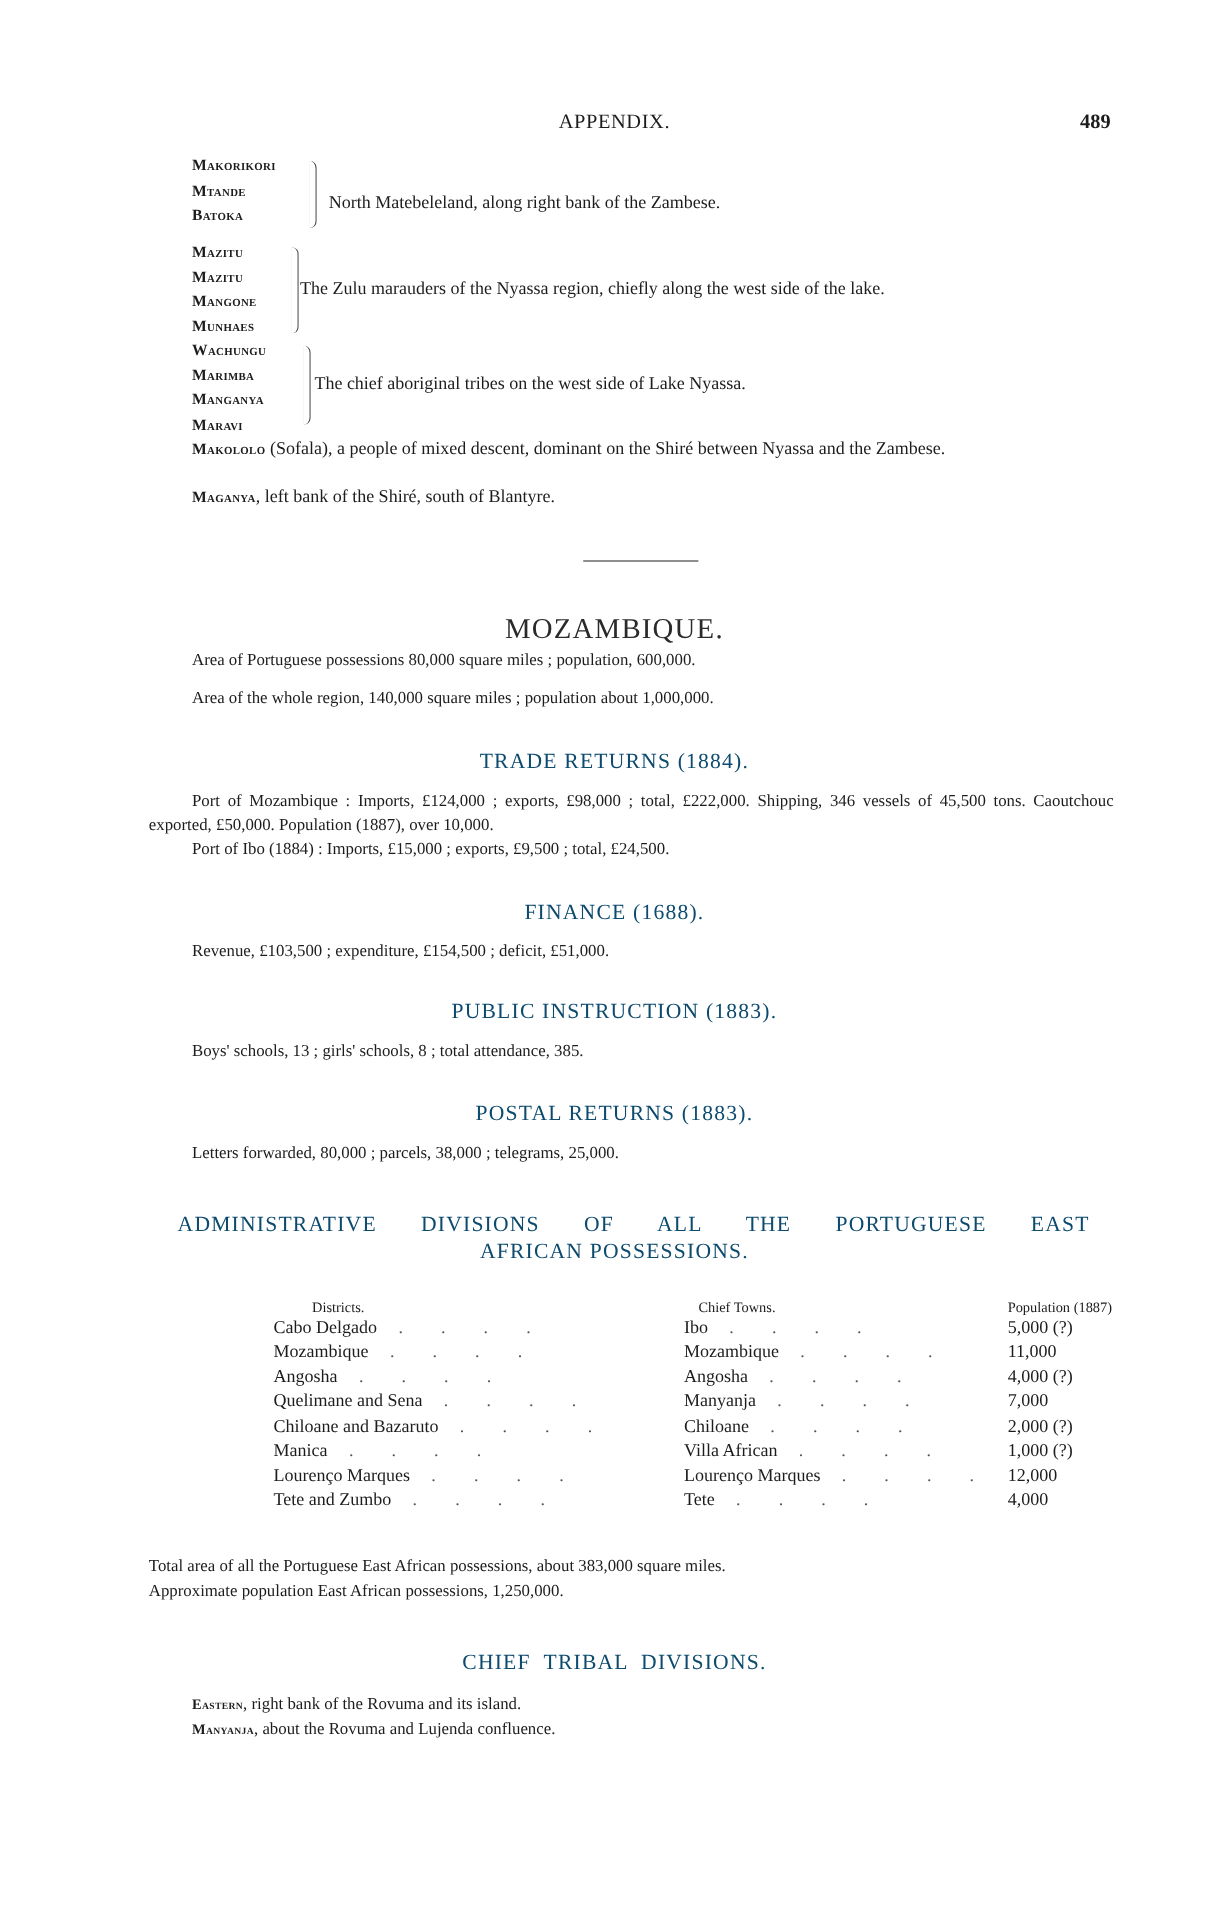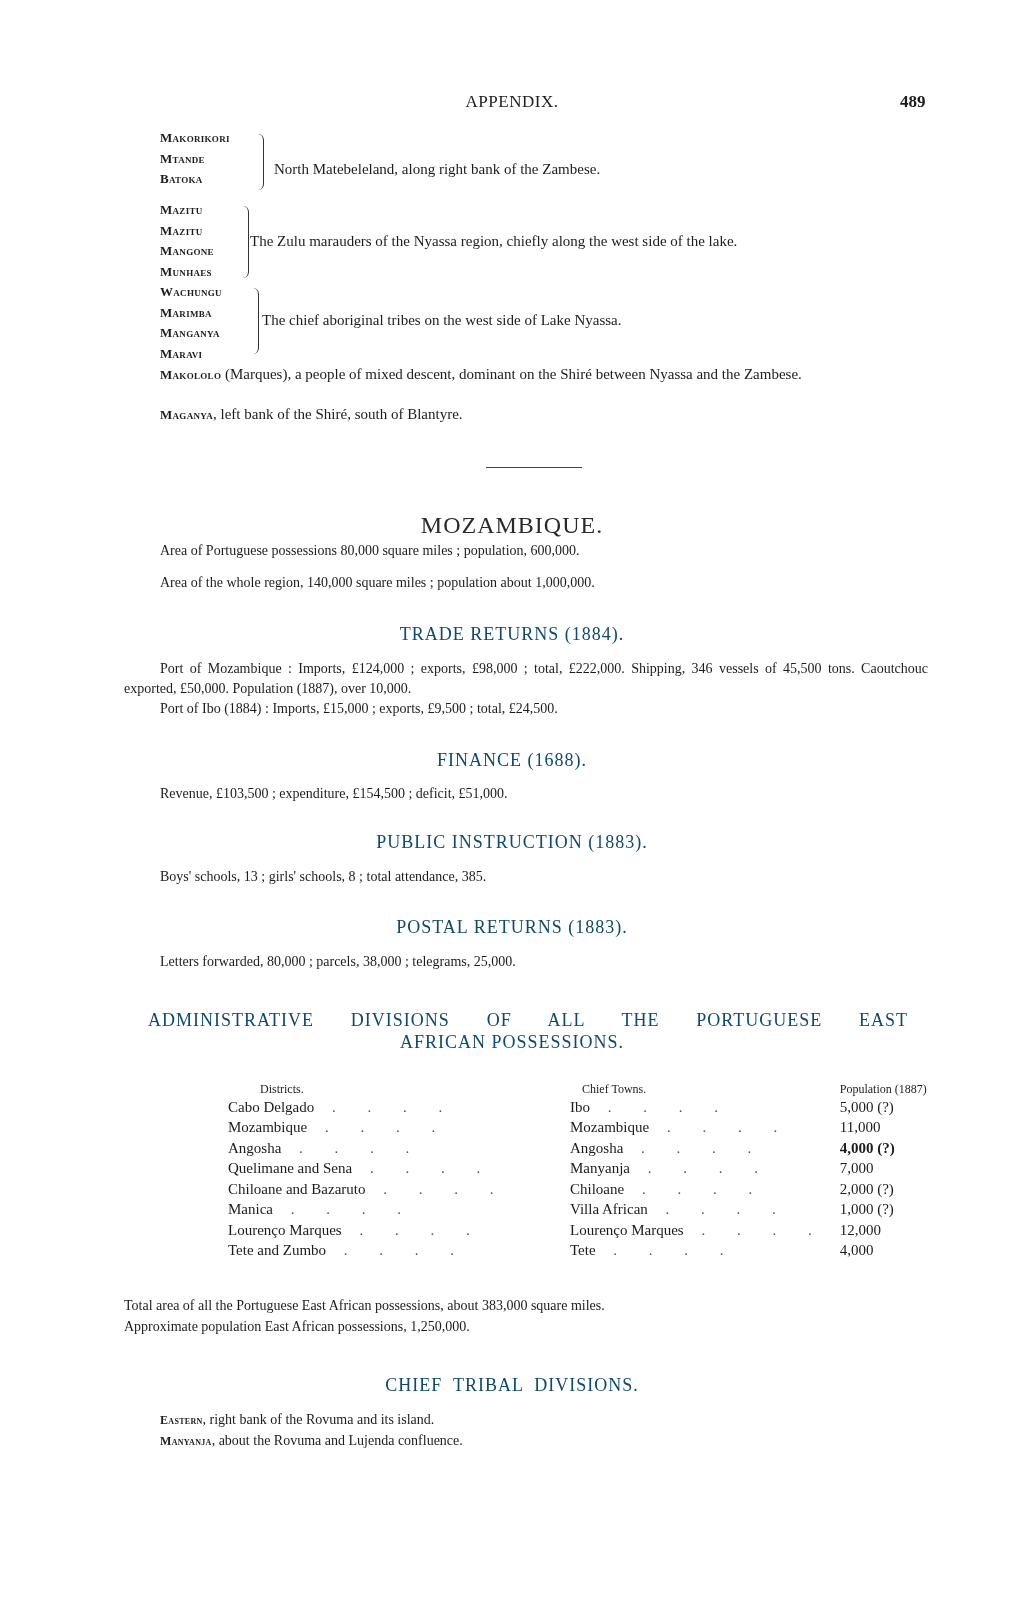--- a/index.html
+++ b/index.html
@@ -48,21 +48,21 @@
 <div class="abs tribe" style="top:282px;">
   <div class="sc">Wachungu</div>
   <div class="sc">Marimba</div>
   <div class="sc">Manganya</div>
   <div class="sc">Maravi</div>
 </div>
 <div class="abs brace" style="top:288px;left:253px;height:66px;"></div>
 <div class="abs tribe-desc" style="top:312px;left:262px;">The chief aboriginal tribes on the west side of Lake Nyassa.</div>
 
 <div class="abs para" style="top:364px;left:124px;width:800px;text-indent:36px;text-align:justify;">
-  <span class="sc" style="font-size:13px;">Makololo</span><span> (Marques), a people of mixed descent, dominant on the Shiré between Nyassa and the Zambese.</span>
+  <span class="sc" style="font-size:13px;">Makololo</span><span> (Sofala), a people of mixed descent, dominant on the Shiré between Nyassa and the Zambese.</span>
 </div>
 <div class="abs para" style="top:404px;left:160px;width:760px;">
   <span class="sc" style="font-size:13px;">Maganya</span><span>, left bank of the Shiré, south of Blantyre.</span>
 </div>
 
 <div class="abs rule"></div>
 
 <div class="abs heading-lg" style="top:512px;">MOZAMBIQUE.</div>
 <div class="abs para" style="top:541px;left:160px;font-size:14px;">Area of Portuguese possessions 80,000 square miles ; population, 600,000.</div>
 <div class="abs para" style="top:573px;left:160px;font-size:14px;">Area of the whole region, 140,000 square miles ; population about 1,000,000.</div>
@@ -98,21 +98,21 @@
         <td class="c3" style="padding-left: 14px;"><span>5,000 (?)</span></td>
       </tr>
       <tr>
         <td class="c1"><span>Mozambique</span><span class="dots"> . . . .</span></td>
         <td class="c2"><span>Mozambique</span><span class="dots"> . . . .</span></td>
         <td class="c3" style="padding-left: 14px;"><span>11,000</span></td>
       </tr>
       <tr>
         <td class="c1"><span>Angosha</span><span class="dots"> . . . .</span></td>
         <td class="c2"><span>Angosha</span><span class="dots"> . . . .</span></td>
-        <td class="c3" style="padding-left: 14px; font-weight: bold;"><span>4,000 (?)</span></td>
+        <td class="c3" style="padding-left: 14px;"><span>4,000 (?)</span></td>
       </tr>
       <tr>
         <td class="c1"><span>Quelimane and Sena</span><span class="dots"> . . . .</span></td>
         <td class="c2"><span>Manyanja</span><span class="dots"> . . . .</span></td>
         <td class="c3" style="padding-left: 14px;"><span>7,000</span></td>
       </tr>
       <tr>
         <td class="c1"><span>Chiloane and Bazaruto</span><span class="dots"> . . . .</span></td>
         <td class="c2"><span>Chiloane</span><span class="dots"> . . . .</span></td>
         <td class="c3" style="padding-left: 14px;"><span>2,000 (?)</span></td>

